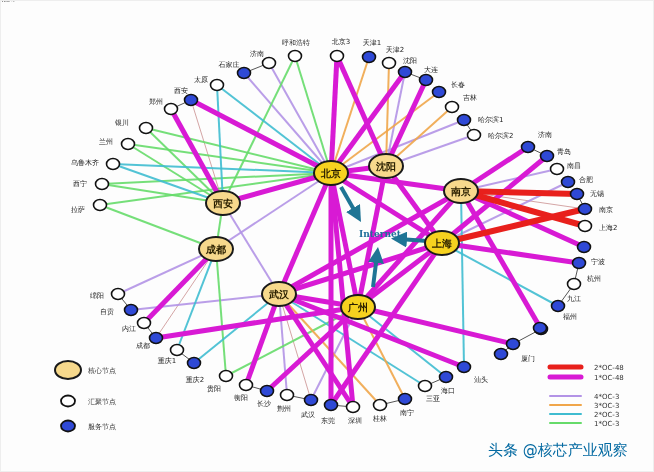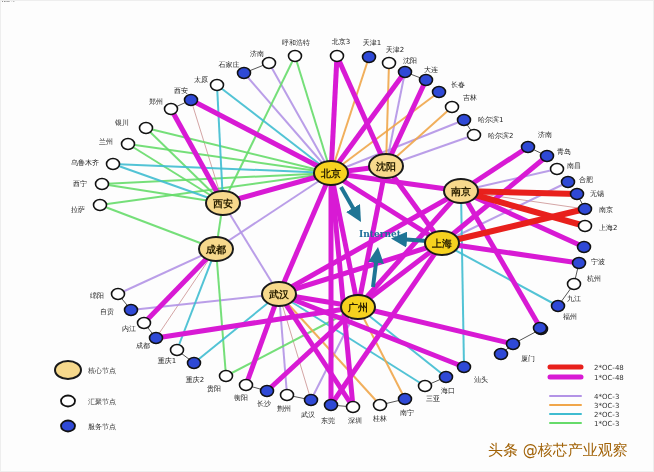--- a/index.html
+++ b/index.html
@@ -3,21 +3,21 @@
 <meta charset="utf-8">
 <style>
   html, body { margin: 0; padding: 0; background: #ffffff; }
   body { width: 654px; height: 472px; overflow: hidden; position: relative; font-family: "DejaVu Sans", sans-serif; }
   #frame { position: absolute; left: 0; top: 0; width: 654px; height: 472px; background: #fdfdfd; border: 1px solid #eeeeee; box-sizing: border-box; text-align: right; }
   svg { position: absolute; left: 0; top: 0; }
   .lbl { font-family: "DejaVu Sans", sans-serif; font-size: 7px; fill: #222; }
   .core-lbl { font-family: "DejaVu Sans", sans-serif; font-size: 10px; font-weight: bold; fill: #2a2000; }
   .legend-txt { font-family: "DejaVu Sans", sans-serif; font-size: 7px; fill: #333; }
   .inet { font-family: "DejaVu Serif", serif; font-size: 9px; font-weight: bold; fill: #1f6f9a; }
-  #watermark { position: absolute; left: 487px; top: 440px; font-family: "DejaVu Sans", sans-serif; font-size: 15px; color: #a16207; letter-spacing: 0px; }
+  #watermark { position: absolute; left: 487px; top: 440px; font-family: "DejaVu Sans", sans-serif; font-size: 15px; color: #0369a1; letter-spacing: 0px; }
 </style>
 </head>
 <body>
 
 <div id="frame">
   <svg id="net" width="654" height="472" viewBox="0 0 654 472" xmlns="http://www.w3.org/2000/svg">
     <g id="g-links">
         <line x1="222" y1="202" x2="190" y2="99" stroke="#d4a5a5" stroke-width="1" stroke-opacity="1"></line>
         <line x1="215" y1="248" x2="155" y2="337" stroke="#d4a5a5" stroke-width="1" stroke-opacity="1"></line>
         <line x1="278" y1="293" x2="310" y2="399" stroke="#d4a5a5" stroke-width="1" stroke-opacity="1"></line>

